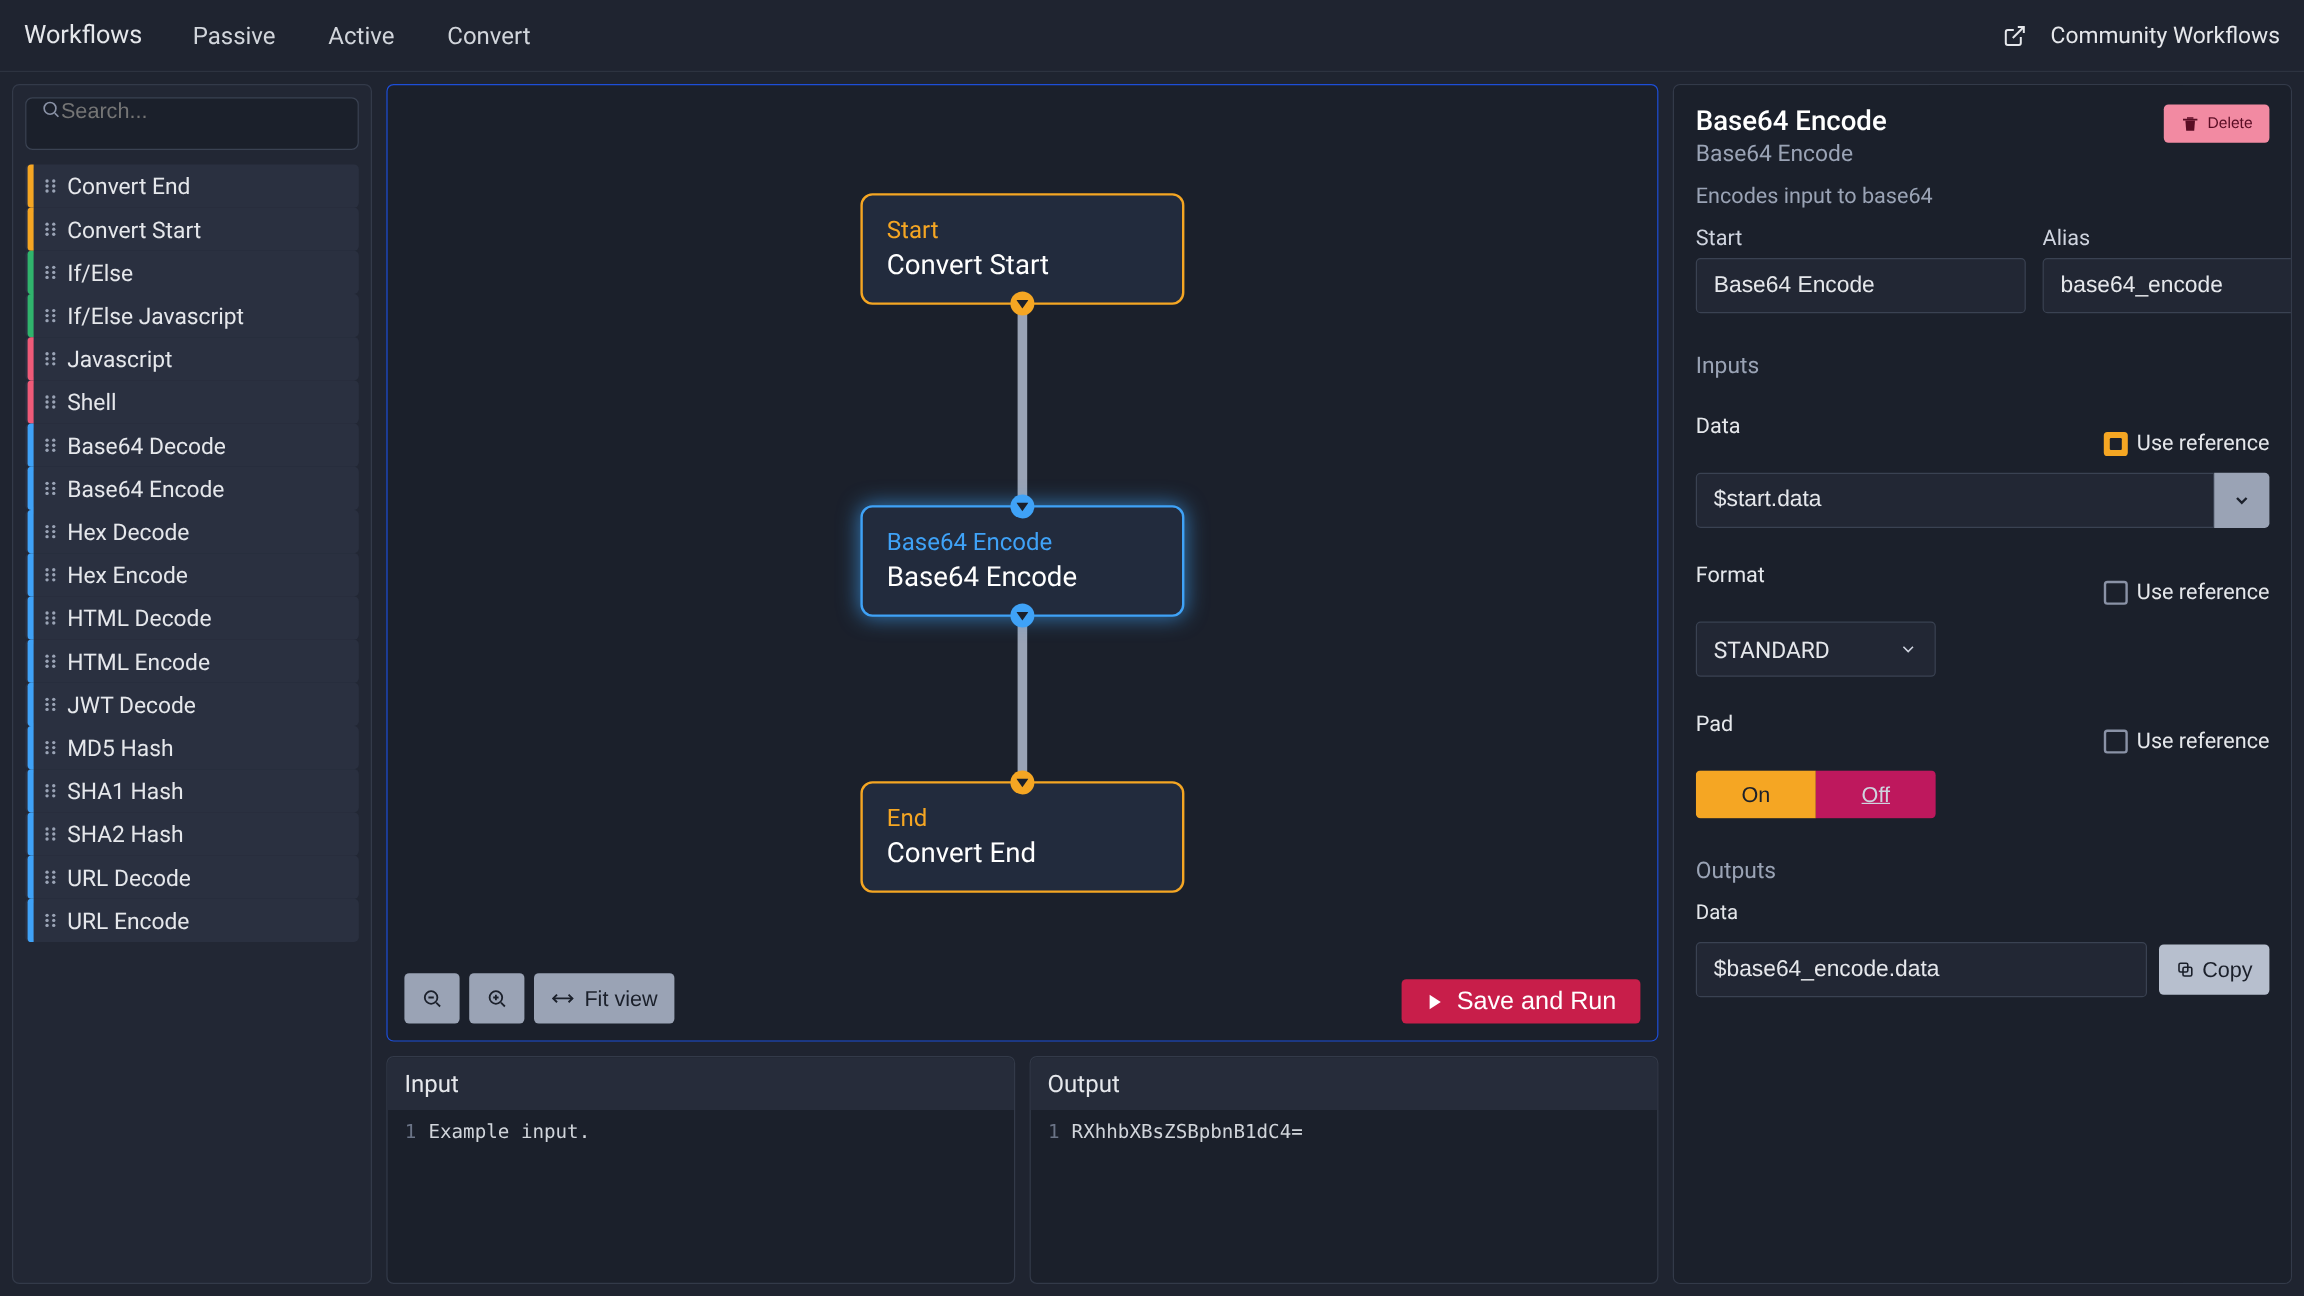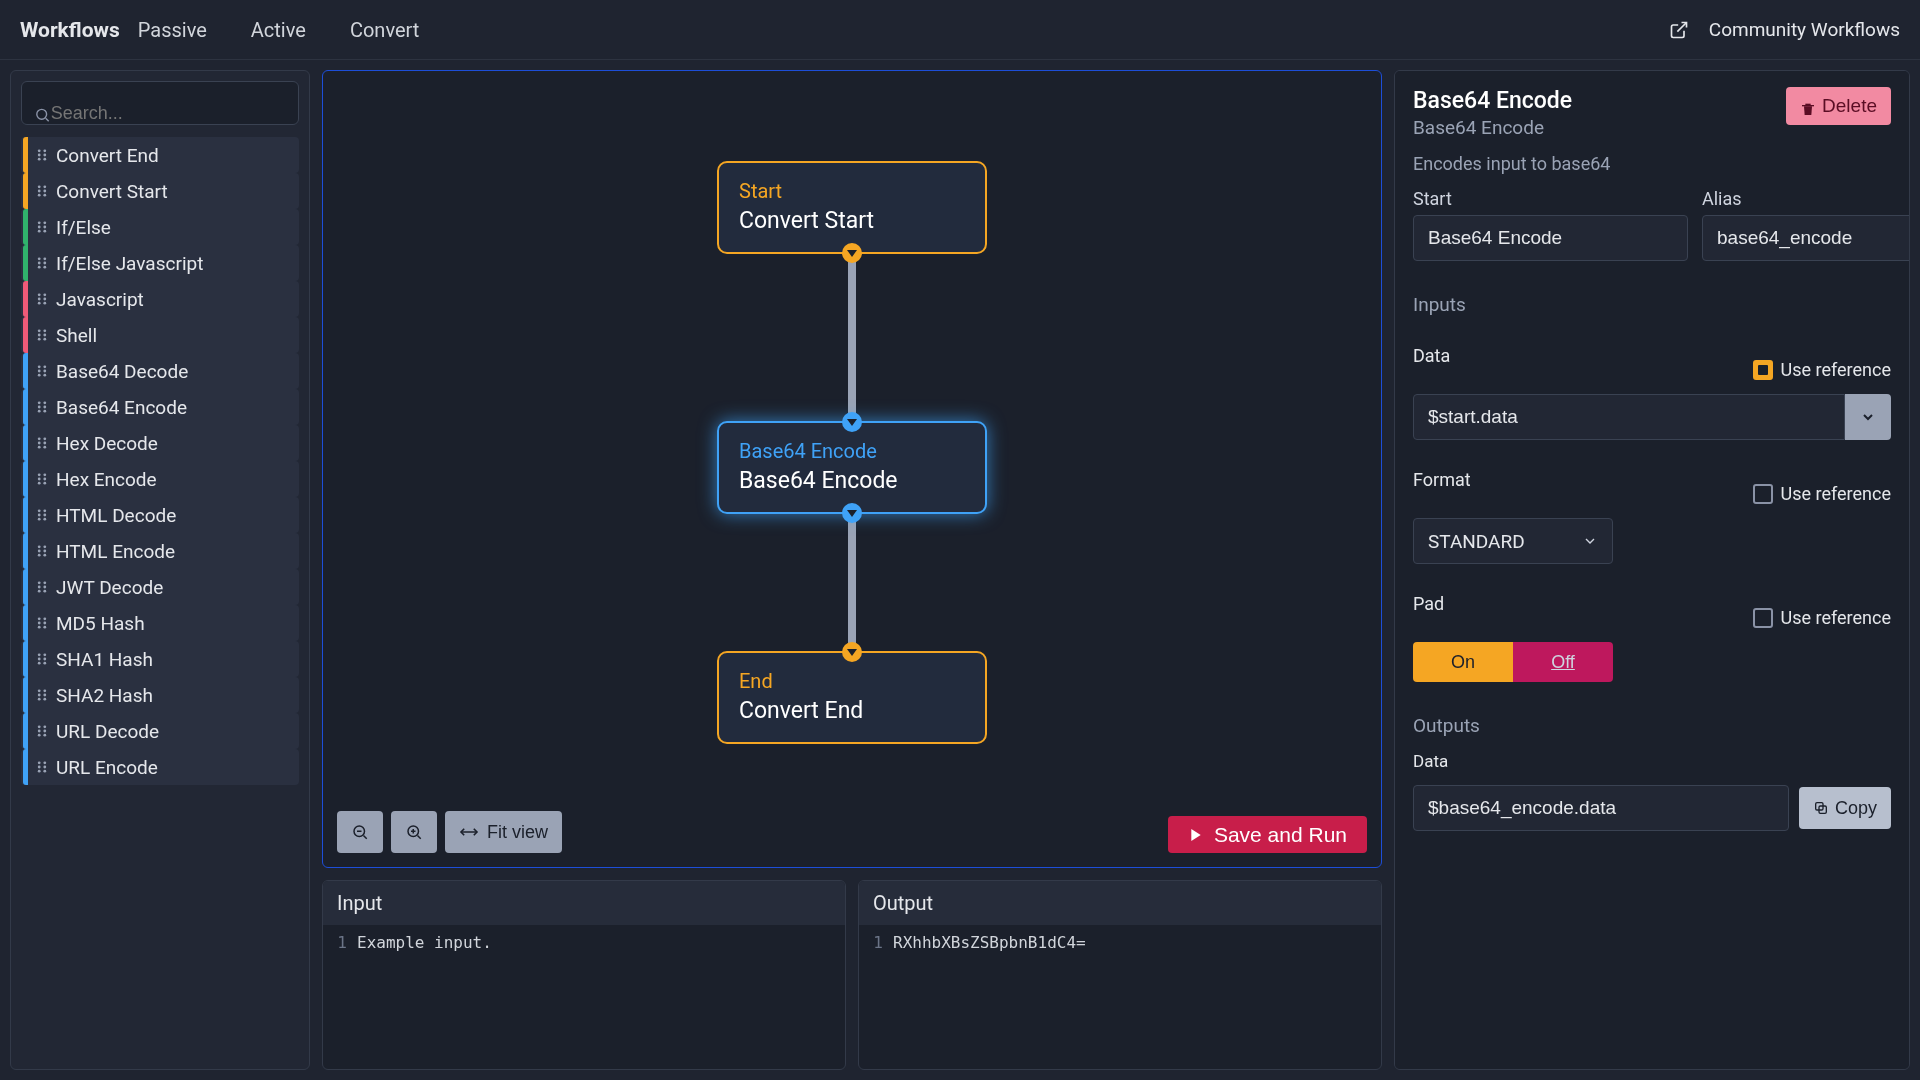--- a/index.html
+++ b/index.html
@@ -14,21 +14,21 @@
   }
 
   
   .topnav {
     height: 60px;
     display: flex;
     align-items: center;
     padding: 0 20px;
     border-bottom: 1px solid #2d3340;
   }
-  .topnav .brand { font-weight: 700; font-size: 21px; margin-right: 18px; }
+  .topnav .brand { font-weight: 400; font-size: 21px; margin-right: 42px; }
   .topnav .tabs { display: flex; gap: 44px; }
   .topnav .tabs span { font-size: 20px; color: #d1d5db; cursor: pointer; }
   .topnav .spacer { flex: 1; }
   .topnav .community { display: flex; align-items: center; gap: 20px; font-size: 19px; cursor: pointer; }
 
   
   .main {
     display: flex;
     height: calc(100% - 60px);
     padding: 10px;
@@ -44,21 +44,21 @@
     flex-direction: column;
     gap: 4px;
     overflow-y: auto;
   }
   .search-wrap {
     background: #1b202b;
     border: 1px solid #3a4252;
     border-radius: 6px;
     height: 44px;
     display: flex;
-    align-items: flex-end;
+    align-items: flex-start;
     padding: 0 12px;
     margin-bottom: 8px;
   }
   .search-wrap input {
     background: transparent;
     border: none;
     outline: none;
     color: #d1d5db;
     font-size: 18px;
     width: 100%;
@@ -192,22 +192,22 @@
   .insp-head { display:flex; align-items:flex-start; }
   .insp-head .titles { flex:1; }
   .insp-head h2 { font-size:23px; font-weight:500; color:#fff; }
   .insp-head .sub { font-size:19px; color:#9aa3b5; margin-top:2px; }
   .delete-btn {
     background: #f28aa2;
     color: #5a0d24;
     border: none;
     border-radius: 4px;
     padding: 8px 14px;
-    font-size: 19px;
-    display:flex; align-items:flex-end; gap:6px;
+    font-size: 13px;
+    display:flex; align-items:flex-start; gap:6px;
     cursor:pointer;
   }
   .desc { color:#9aa3b5; font-size:18px; }
 
   .row2 { display:flex; gap:14px; }
   .field { flex:1; display:flex; flex-direction:column; gap:6px; }
   .field label { font-size:18px; color:#cfd4df; }
   .txt-input {
     background:#222734;
     border:1px solid #3a4252;

